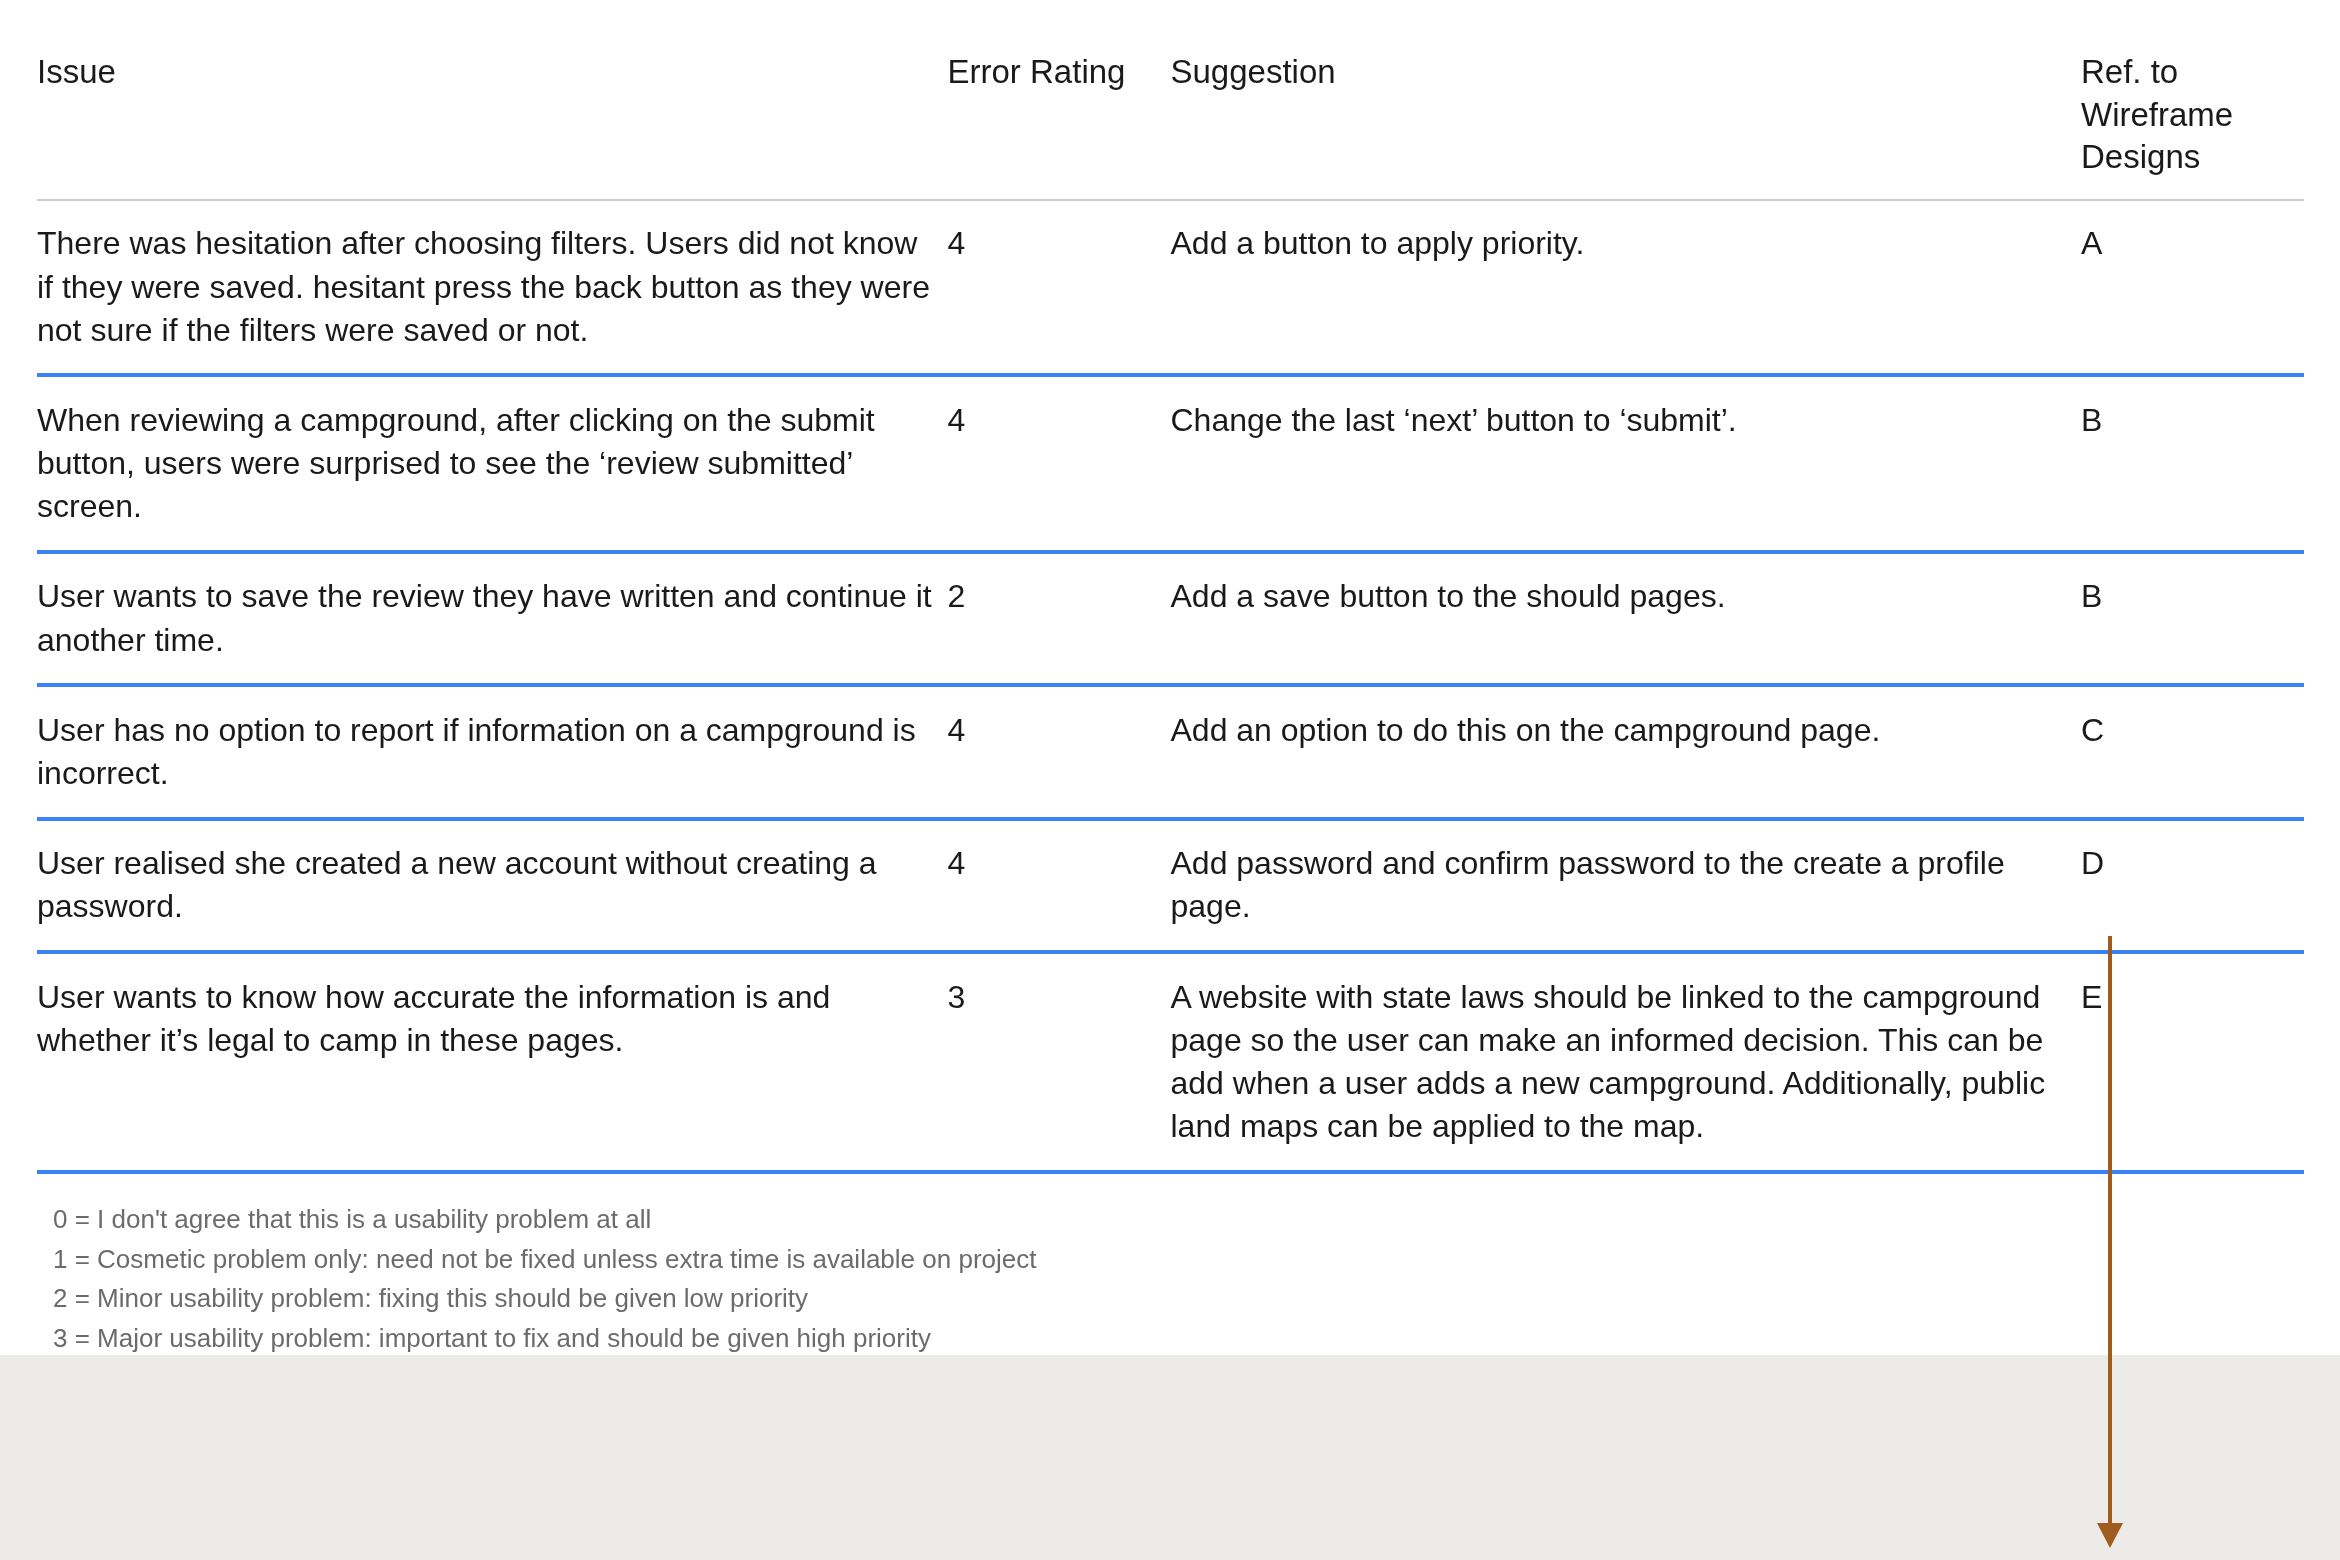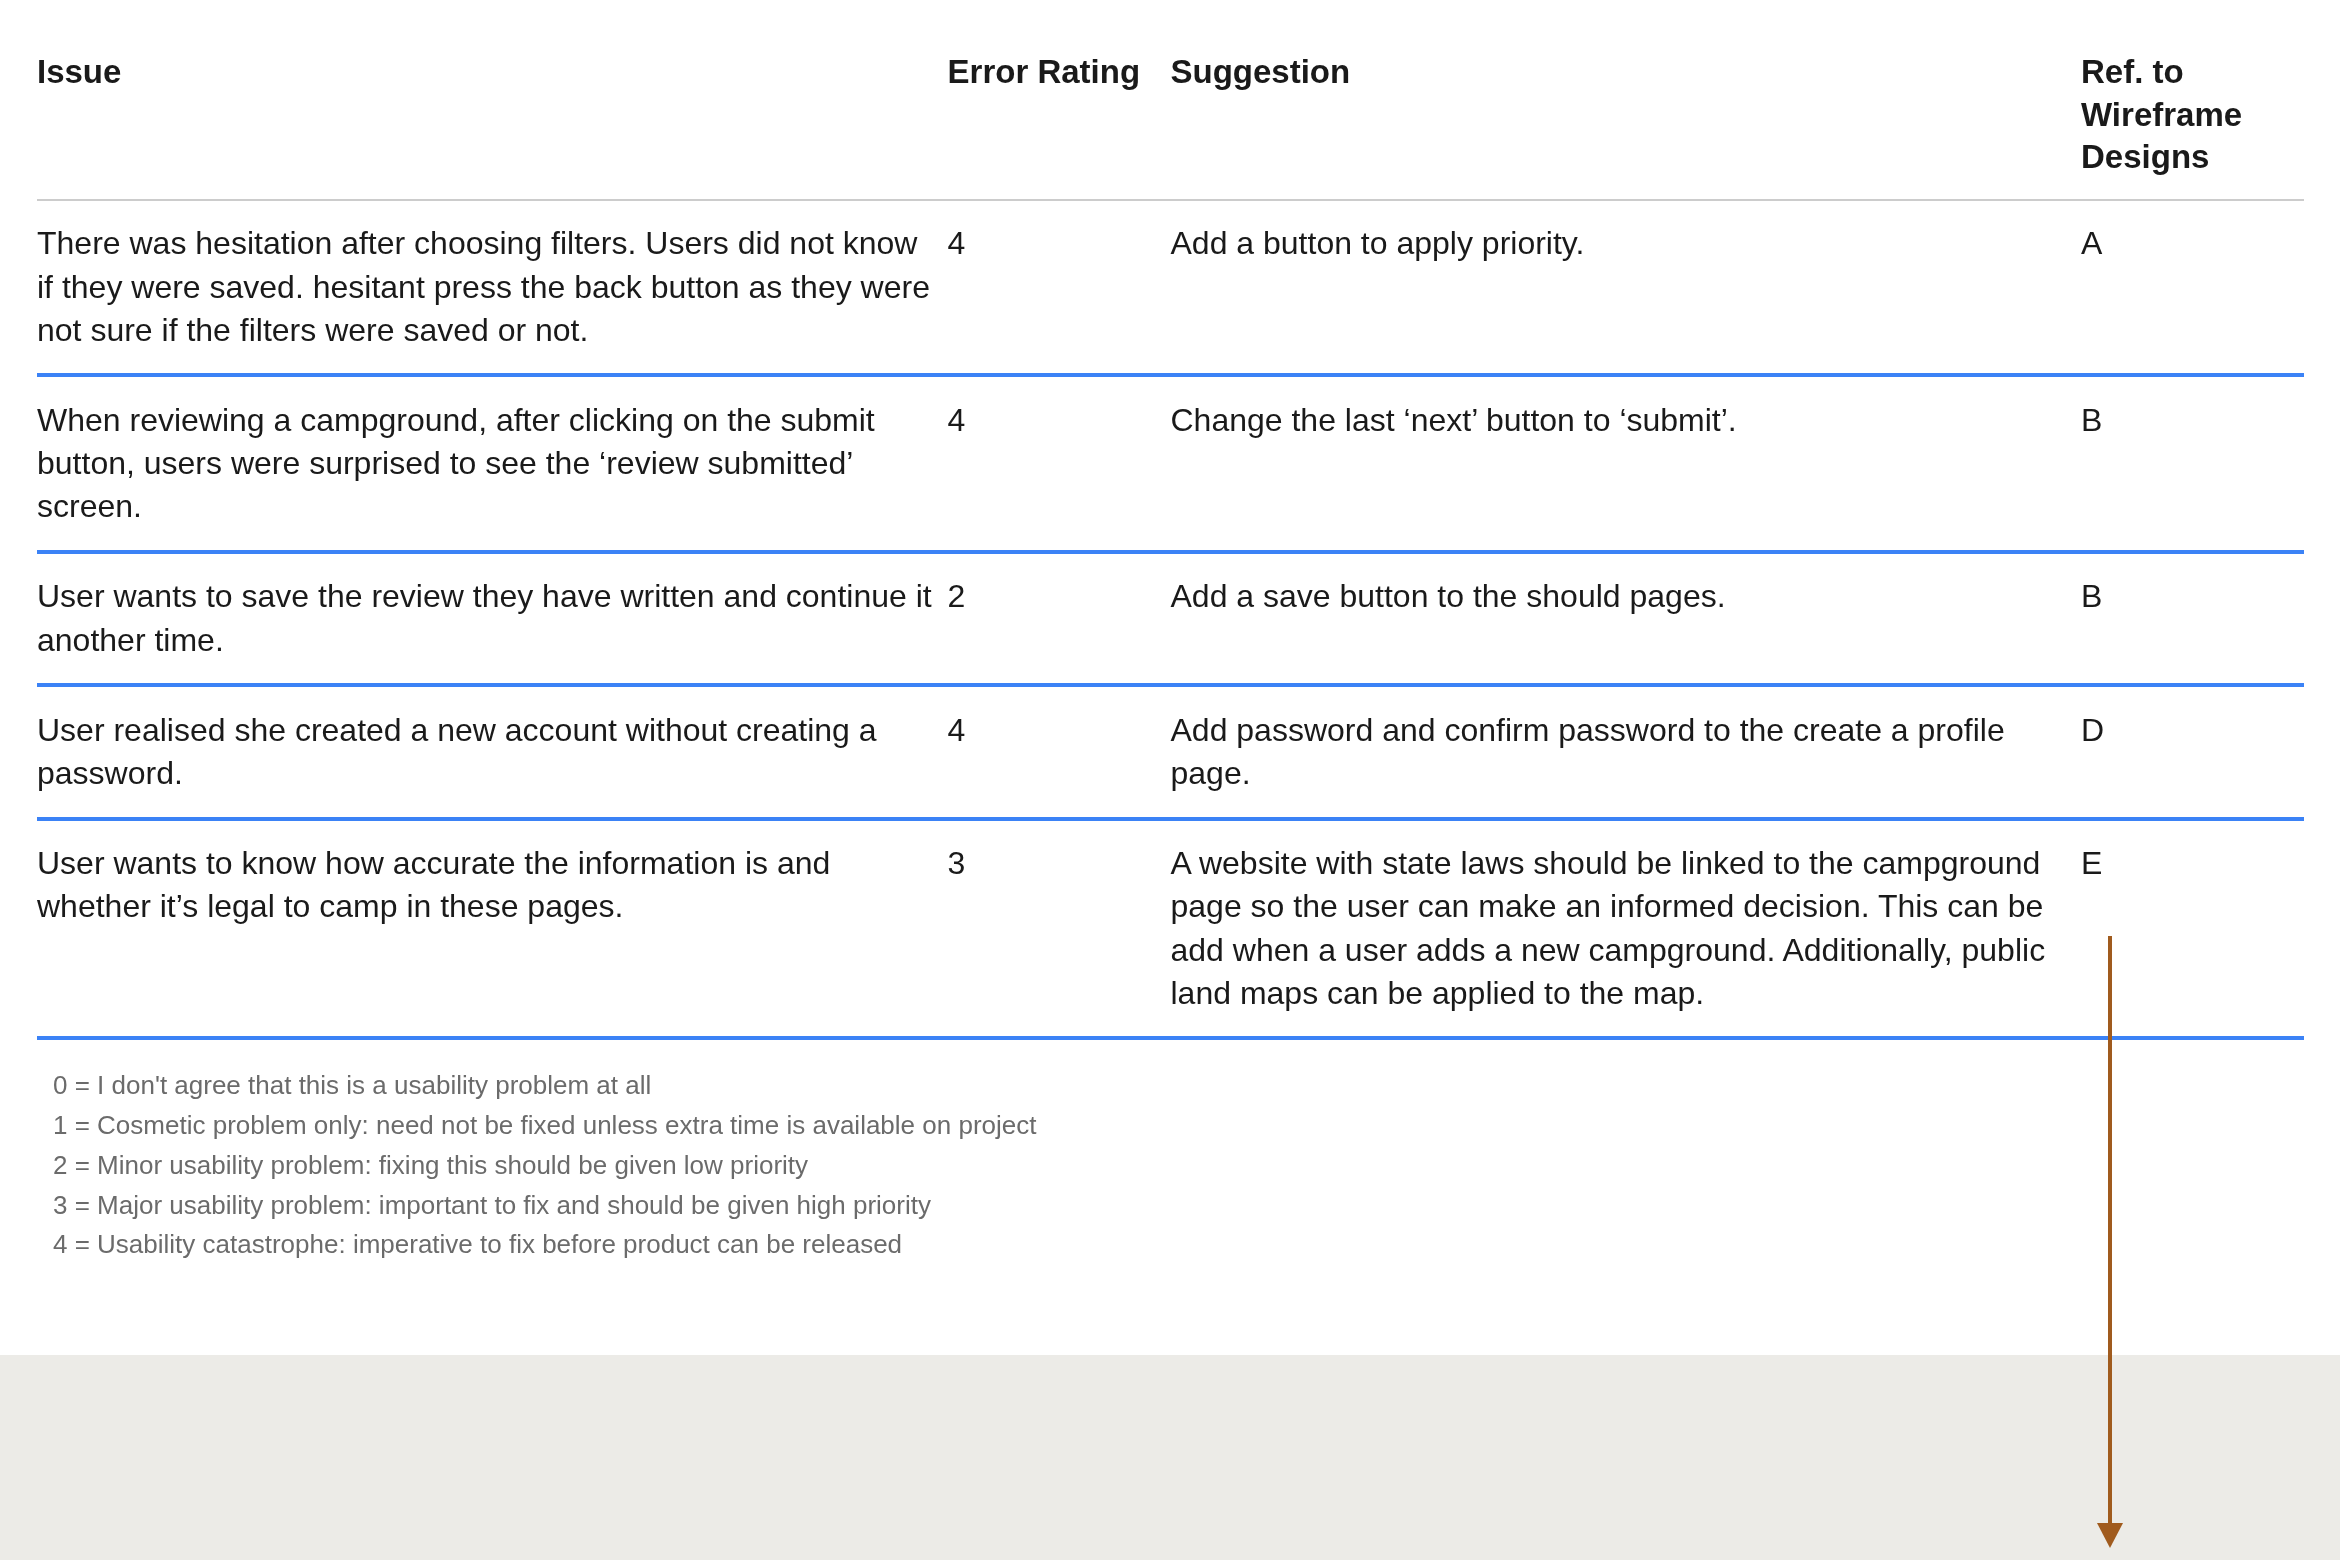--- a/index.html
+++ b/index.html
@@ -16,21 +16,21 @@
     box-sizing: border-box;
     padding: 39px 37px 0 37px;
   }
   table.usability {
     width: 100%;
     border-collapse: collapse;
     table-layout: fixed;
   }
   table.usability th {
     text-align: left;
-    font-weight: 700;
+    font-weight: 400;
     font-size: 33px;
     line-height: 1.3;
     padding: 11.7px 9.8px 19.5px 0;
     vertical-align: top;
     border-bottom: 2px solid #ccc;
   }
   table.usability td {
     font-size: 32px;
     line-height: 1.35;
     padding: 21.5px 11.7px 21.5px 0;
@@ -112,20 +112,26 @@
         <td>Change the last  ‘next’ button to ‘submit’.</td>
         <td>B</td>
       </tr>
       <tr>
         <td>User wants to save the review they have written and continue it another time.</td>
         <td>2</td>
         <td>Add a save button to the should pages.</td>
         <td>B</td>
       </tr>
       <tr>
+        <td>User has no option to report if information on a campground is incorrect.</td>
+        <td>4</td>
+        <td>Add an option to do this on the campground page.</td>
+        <td>C</td>
+      </tr>
+      <tr>
         <td>User realised she created a new account without creating a password.</td>
         <td>4</td>
         <td>Add password and confirm password to the create a profile page.</td>
         <td>D</td>
       </tr>
       <tr>
         <td>User wants to know how accurate the information is and whether it’s legal to camp in these pages.</td>
         <td>3</td>
         <td>A website with state laws should be linked to the campground page so the user can make an informed decision. This can be add when a user adds a new campground. Additionally, public land maps can be applied to the map.</td>
         <td>E</td>

